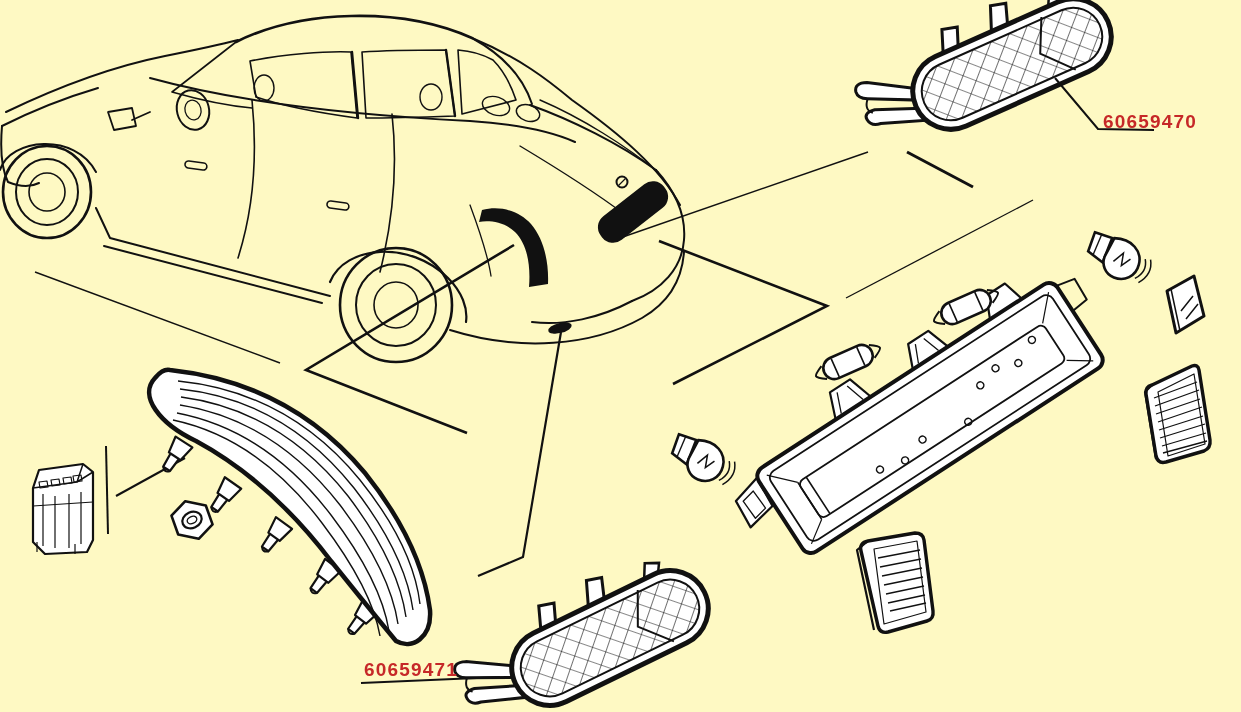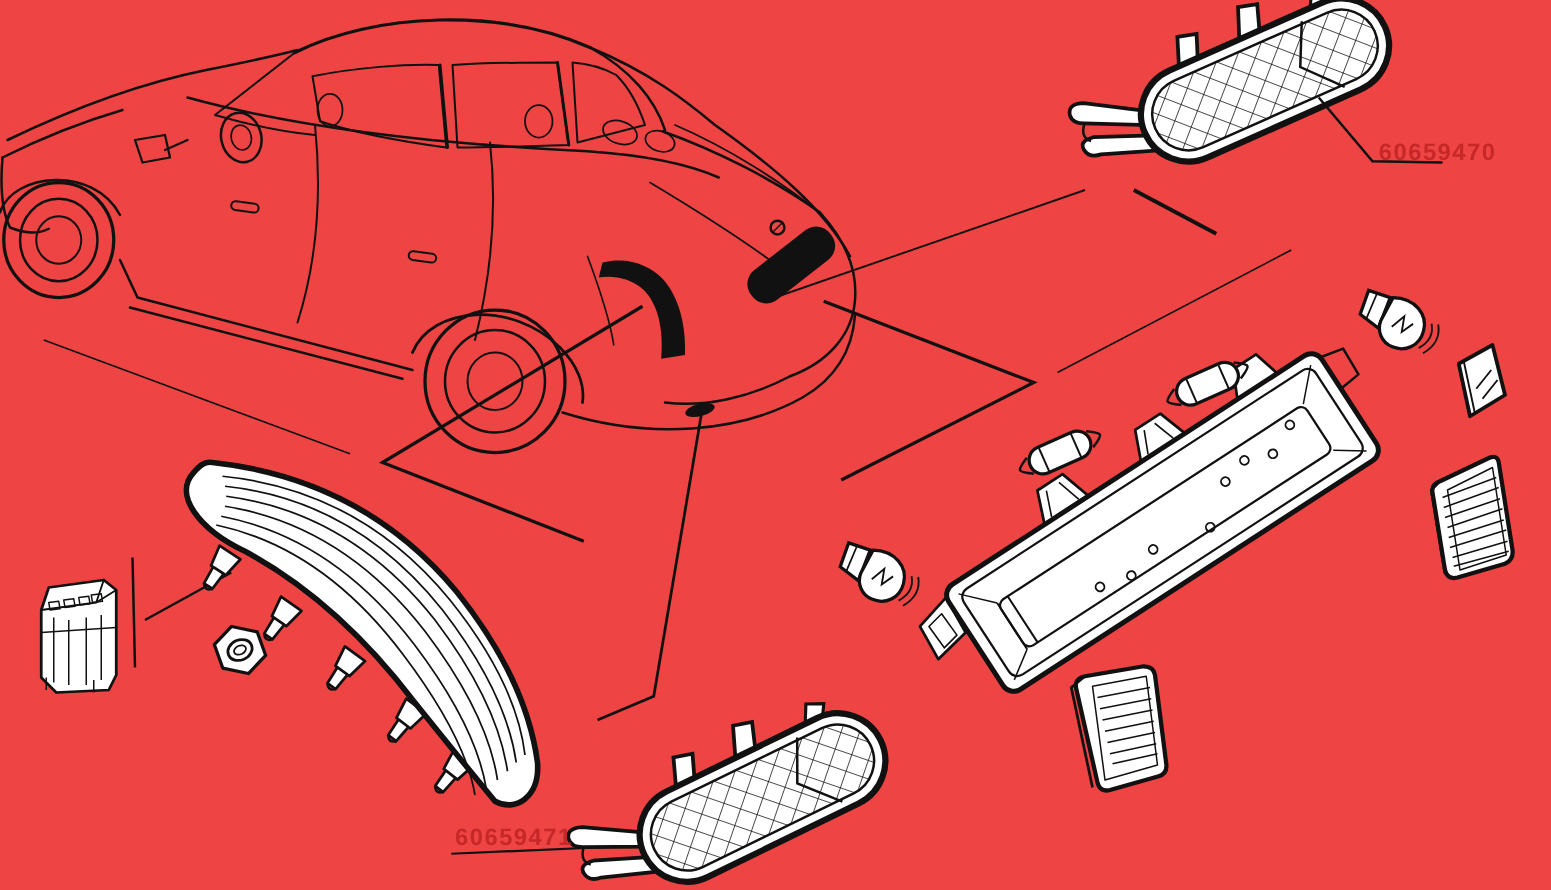--- a/index.html
+++ b/index.html
@@ -1,16 +1,16 @@
 <!DOCTYPE html>
 <html><head>
 <meta charset="utf-8">
 <style>
   html,body{margin:0;padding:0;background:#fff;}
-  .stage{position:relative;width:1241px;height:712px;background:#ef4444;overflow:hidden;
+  .stage{position:relative;width:1241px;height:712px;background:#fef9c3;overflow:hidden;
          font-family:"Liberation Sans",sans-serif;}
   svg{display:block}
   .part-label{font-family:"Liberation Sans",sans-serif;font-weight:bold;font-size:19px;letter-spacing:1.2px;}
 </style>
 </head>
 <body>
 
 <div class="stage">
 <svg width="1241" height="712" viewBox="0 0 1241 712">
   <defs>

